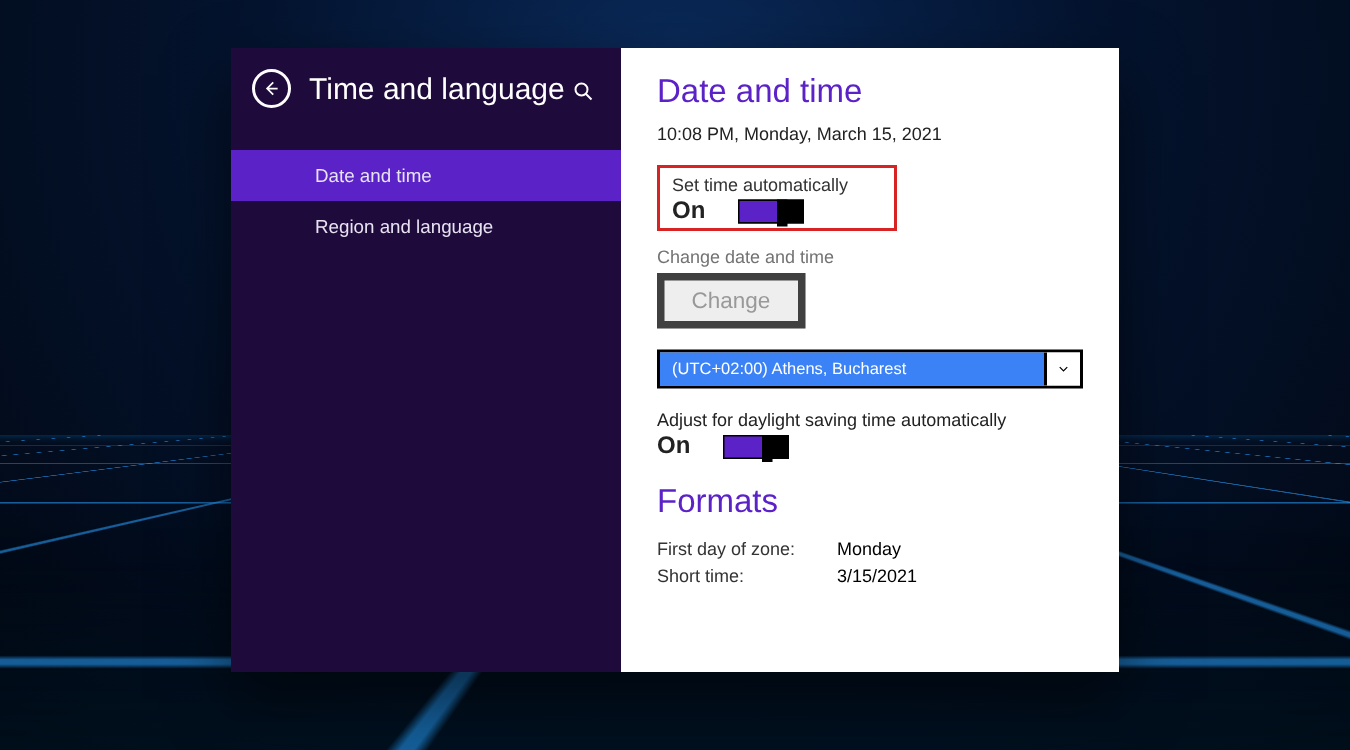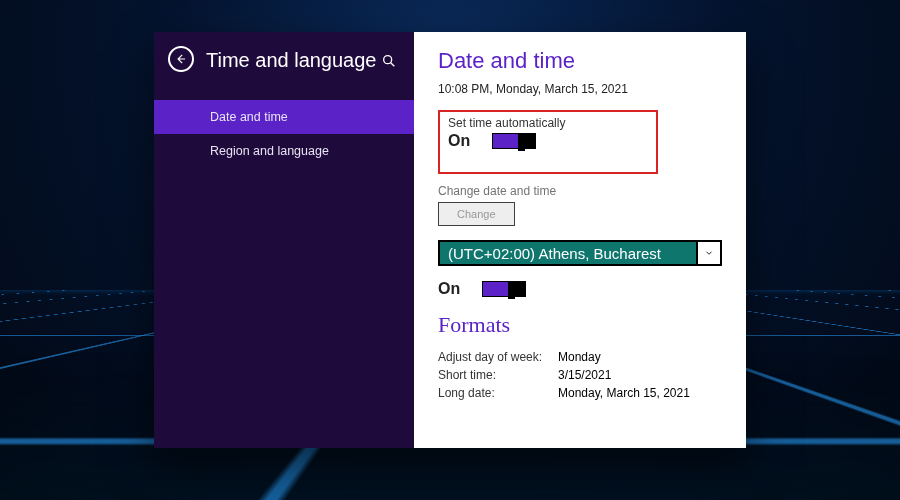--- a/index.html
+++ b/index.html
@@ -50,57 +50,57 @@
   .sb-item.active { background: #5b22c7; }
 
   
   .main {
     flex: 1; background: #fff; color: #222; padding: 16px 24px 12px 24px;
     overflow: hidden; font-size: 12.5px;
   }
   .main h1 { color: #5b22c7; font-weight: 400; font-size: 22px; margin-bottom: 8px; }
   .now { font-size: 12px; color: #222; margin-bottom: 14px; }
 
-  .hl-box { border: 2px solid #d72323; padding: 4px 8px 22px 8px; margin-bottom: 10px; width: 220px; }
+  .hl-box { border: 2px solid #d72323; padding: 4px 8px 2px 8px; margin-bottom: 10px; width: 160px; }
   .field-label { font-size: 12px; color: #333; }
   .toggle-row { display: flex; align-items: center; margin-top: 2px; }
   .toggle-state { font-weight: 700; font-size: 16px; width: 44px; }
   .toggle {
     width: 44px; height: 16px; border: 1px solid #000; background: #000; position: relative; cursor: pointer;
   }
   .toggle .track { position: absolute; inset: 0; }
   .toggle.on .track { background: linear-gradient(to right, #5b22c7 0 75%, #000 75% 100%); }
   .toggle .knob {
     position: absolute; top: -1px; width: 7px; height: 18px; background: #000;
   }
   .toggle.on .knob { right: 10px; }
 
   .sub-block { margin-bottom: 14px; }
   .sub-block .field-label { color: #737373; }
   .change-btn {
     margin-top: 4px; display: inline-block; padding: 5px 18px; background: #eee; color: #999;
-    border: 1px solid #404040; font-size: 11px; cursor: default;
+    border: 5px solid #404040; font-size: 15px; cursor: default;
   }
 
   .tz-block { margin-bottom: 14px; }
   .tz-select {
     margin-top: 4px; height: 26px; border: 2px solid #000; display: flex; align-items: stretch;
     cursor: pointer; width: 100%;
   }
   .tz-value {
-    flex: 1; background: #0f766e; color: #fff; font-size: 15px; padding: 0 8px;
+    flex: 1; background: #3b82f6; color: #fff; font-size: 11px; padding: 0 8px;
     display: flex; align-items: center;
   }
   .tz-caret {
     width: 24px; background: #fff; display: flex; align-items: center; justify-content: center;
     border-left: 2px solid #000;
   }
   .tz-caret svg { width: 10px; height: 10px; stroke: #000; stroke-width: 2; fill: none; }
 
-  .formats h1 { margin-bottom: 10px; font-family: Liberation Serif, serif; }
+  .formats h1 { margin-bottom: 10px; }
   .fmt-row { display: flex; font-size: 12px; color: #333; padding: 2px 0; }
   .fmt-row .k { width: 120px; color: #333; }
   .fmt-row .v { color: #000000; }
 </style>
 </head>
 <body>
 
 <div class="floor">
   <div class="grid"></div>
 </div>
@@ -156,39 +156,36 @@
         <div class="tz-value">(UTC+02:00) Athens, Bucharest</div>
         <div class="tz-caret">
           <svg viewBox="0 0 24 24">
               <path d="M6 9l6 6 6-6"></path>
             </svg>
         </div>
       </div>
     </div>
 
     <div class="sub-block">
+      <div class="field-label" style="color:#222">Adjust for daylight saving time automatically</div>
       <div class="toggle-row">
         <div class="toggle-state">On</div>
         <div class="toggle on">
           <div class="track"></div>
             <div class="knob"></div>
         </div>
       </div>
     </div>
 
     <div class="formats">
       <h1>Formats</h1>
       <div class="fmt-row">
-        <div class="k">Adjust day of week:</div>
+        <div class="k">First day of zone:</div>
         <div class="v">Monday</div>
       </div>
       <div class="fmt-row">
         <div class="k">Short time:</div>
         <div class="v">3/15/2021</div>
-      </div>
-      <div class="fmt-row">
-        <div class="k">Long date:</div>
-        <div class="v">Monday, March 15, 2021</div>
       </div>
     </div>
   </section>
 
 </div>
 
 </body></html>

